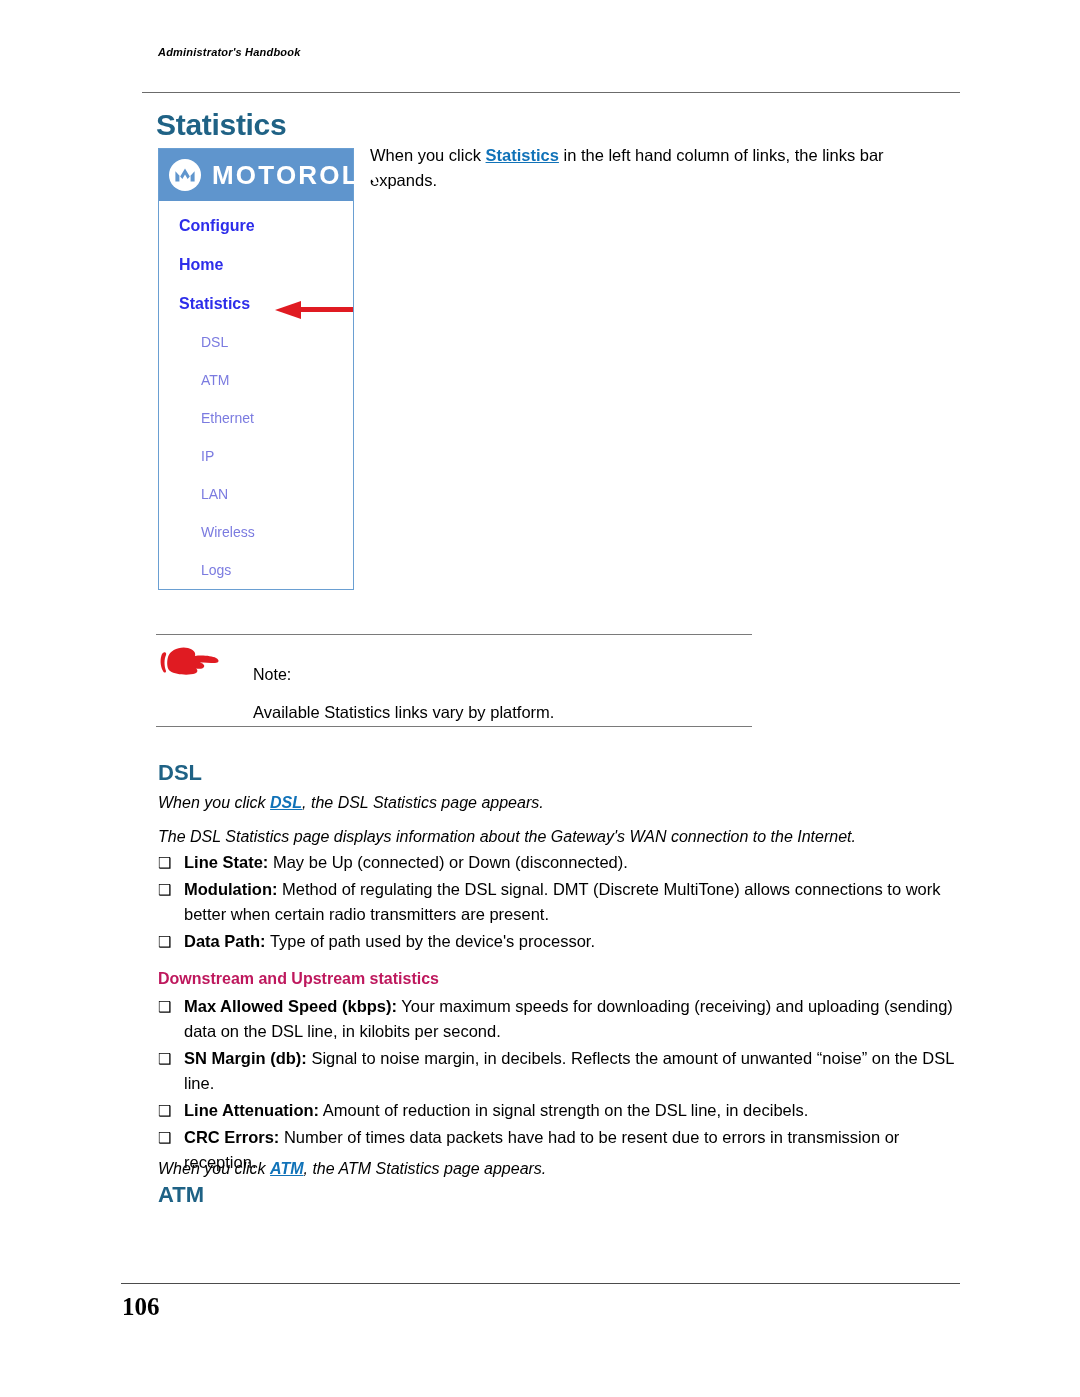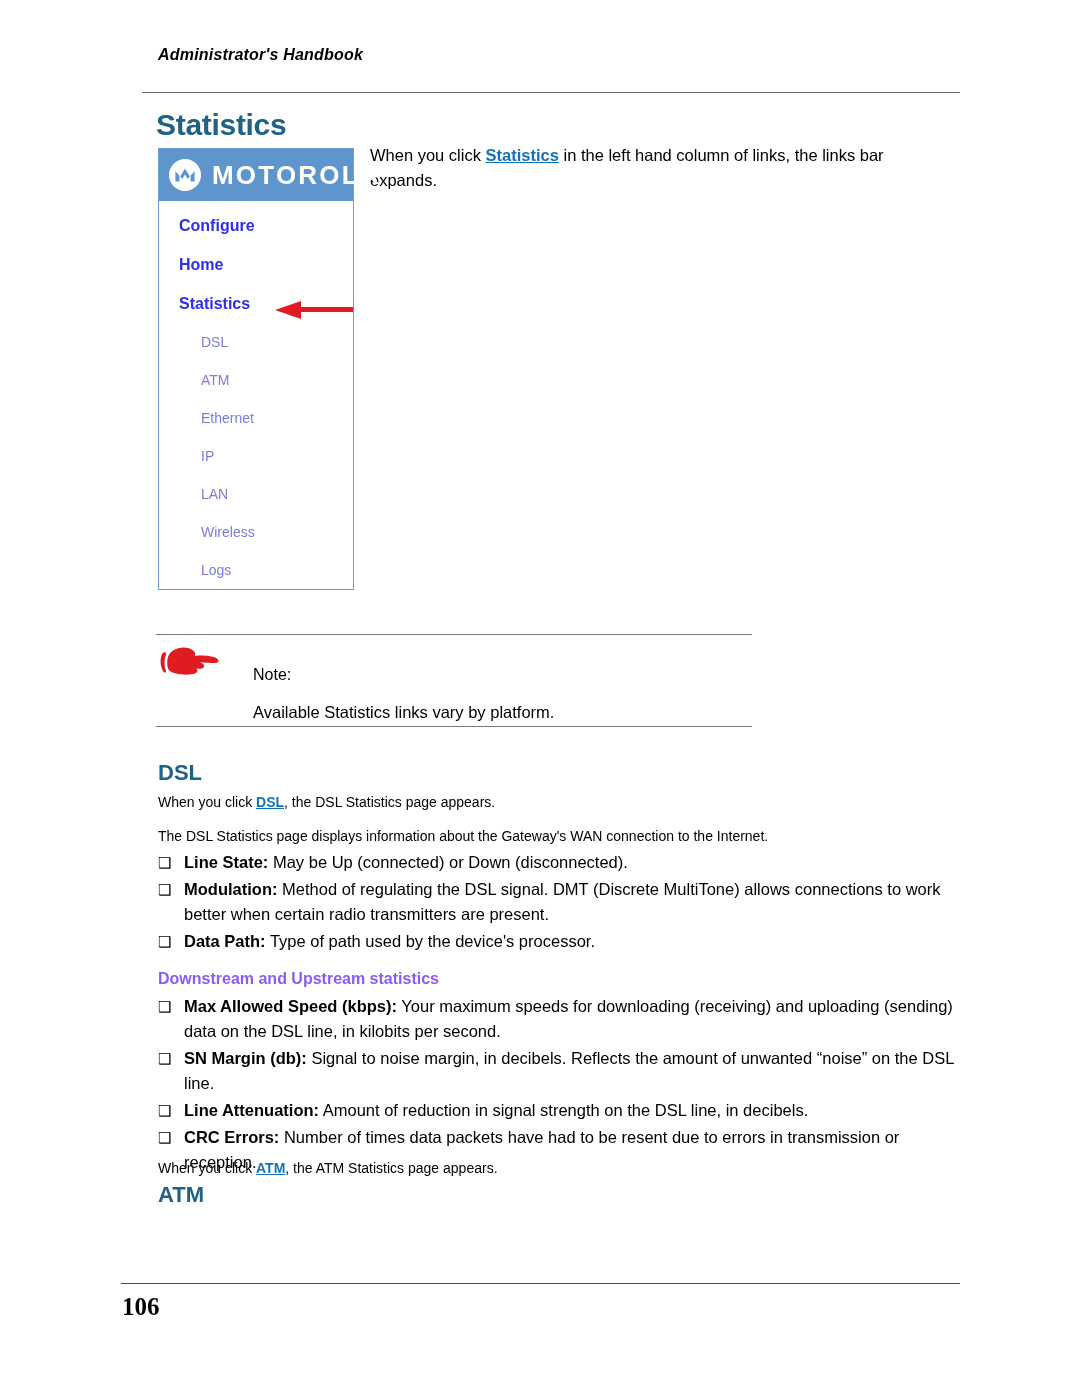--- a/index.html
+++ b/index.html
@@ -19,21 +19,21 @@
   .page {
     position: absolute;
     inset: 0;
   }
 
   
   .running-header {
     position: absolute;
     left: 158px;
     top: 46px;
-    font-size: 16px;
+    font-size: 11px;
     font-weight: bold;
     font-style: italic;
     letter-spacing: 0.2px;
     color: #000;
   }
   .rule-header {
     position: absolute;
     left: 142px;
     top: 92px;
     width: 818px;
@@ -168,27 +168,28 @@
   .h2 {
     position: absolute;
     font-size: 22px;
     font-weight: bold;
     color: #1f6285;
   }
   .h3 {
     position: absolute;
     font-size: 16px;
     font-weight: bold;
-    color: #8b5cf6;
+    color: #be185d;
   }
 
   .body-para {
     position: absolute;
-    font-size: 14px;
+    font-size: 16px;
     line-height: 25px;
+    font-style: italic;
   }
 
   
   .bullets {
     position: absolute;
     left: 158px;
     width: 802px;
   }
   .bullet {
     position: relative;

